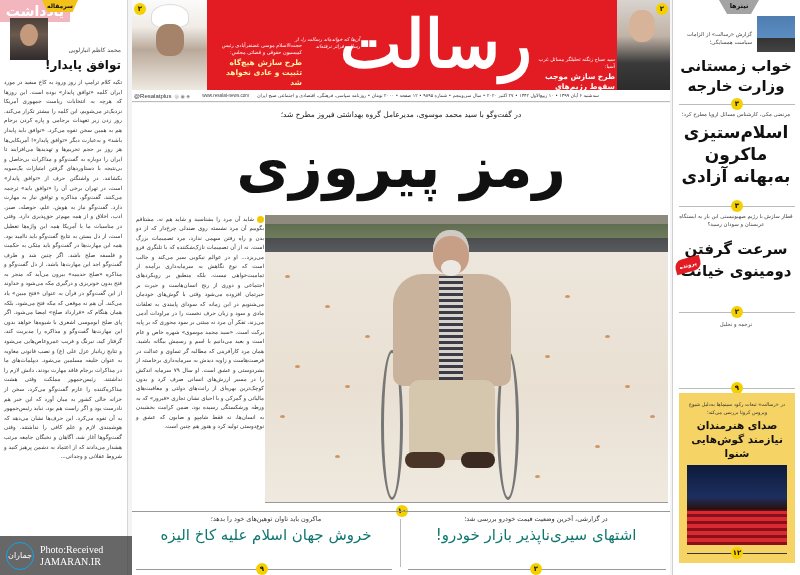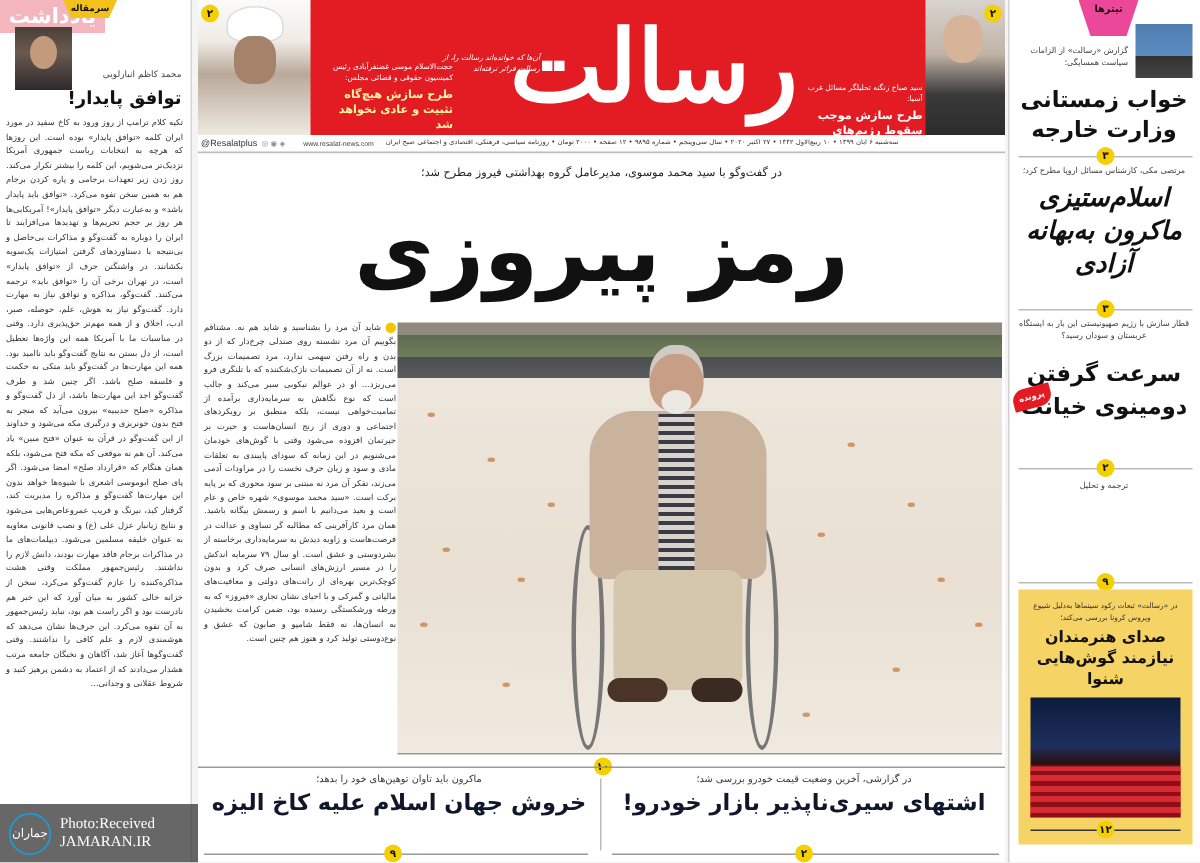--- a/index.html
+++ b/index.html
@@ -61,29 +61,29 @@
   .p-shirt { position:absolute; left: 52px; top: 46px; width: 24px; height: 110px; background: repeating-linear-gradient(0deg,#3b3b45 0 3px,#d9d3cd 3px 6px); }
   .p-legs { position:absolute; left: 22px; top: 150px; width: 86px; height: 80px; background:#d4c7ae; border-radius: 10px; }
   .wheel-l { position:absolute; left: -6px; top: 120px; width: 22px; height: 150px; border: 3px solid #777; border-radius: 50%; }
   .wheel-r { position:absolute; left: 110px; top: 120px; width: 22px; height: 150px; border: 3px solid #777; border-radius: 50%; }
   .shoe-l { position:absolute; left: 18px; top: 222px; width: 40px; height: 16px; background:#4a3327; border-radius: 8px; }
   .shoe-r { position:absolute; left: 74px; top: 222px; width: 34px; height: 16px; background:#3a2a22; border-radius: 8px; }
 
   .bottom-row { position: absolute; left: 0; top: 404px; width: 538px; height: 68px; }
   .bottom-story { position: absolute; top: 8px; width: 260px; text-align:center; direction: rtl; }
   .bottom-story .ov { font-size: 6.5px; color:#333; }
-  .bottom-story .hd { font-size: 15px; font-weight: bold; margin-top: 3px; color:#0f172a; }
+  .bottom-story .hd { font-size: 15px; font-weight: normal; margin-top: 3px; color:#0f766e; }
   .bs-left { left: 4px; }
   .bs-right { left: 274px; }
   .rule { position:absolute; height: 1px; background:#999; }
   .vrule { position:absolute; width: 1px; background:#bbb; }
 
   
   .right-col { position: absolute; left: 672px; top: 0; width: 128px; height: 575px; background:#fff; border-left: 1px solid #d0d0d0; direction: rtl; overflow: hidden; }
-  .titles-tag { position:absolute; left: 46px; top: 0; width: 40px; height: 24px; background:#ec4899; font-size: 6.5px; font-weight:bold; text-align:center; line-height: 12px; clip-path: polygon(0 0,100% 0,80% 100%,20% 100%); }
+  .titles-tag { position:absolute; left: 46px; top: 0; width: 40px; height: 14px; background:#a3a3a3; font-size: 6.5px; font-weight:bold; text-align:center; line-height: 12px; clip-path: polygon(0 0,100% 0,80% 100%,20% 100%); }
   .rc-thumb { position:absolute; left: 84px; top: 16px; width: 38px; height: 36px; background: linear-gradient(180deg,#4f7db0 0%,#5b8dc2 60%,#333 60%,#444 100%); }
   .rc-item { position:absolute; right: 5px; width: 118px; text-align:center; }
   .rc-kicker { font-size: 5.4px; color:#444; line-height: 8px; }
   .rc-head { font-weight: bold; color:#111; }
   .rc-sep { position:absolute; left: 6px; width: 116px; height: 1px; background:#bbb; }
   .rc-sep .num-badge { top: -6px; left: 52px; }
   .dossier { position:absolute; left: 2px; top: 258px; width: 26px; height: 14px; background:#e31b23; color:#fff; font-size: 5.5px; font-weight:bold; text-align:center; line-height: 14px; border-radius: 8px 0 8px 0; transform: rotate(-15deg); }
   .yellow-box { position:absolute; left: 6px; top: 393px; width: 116px; height: 170px; background:#f6d365; }
   .yb-kicker { font-size: 5px; line-height: 7.5px; color:#333; text-align:center; padding: 8px 6px 0; }
   .yb-head { font-size: 10.5px; font-weight: bold; text-align:center; line-height: 14px; margin-top: 2px; }
@@ -200,21 +200,21 @@
     </div>
     <div class="rc-item" style="top:56px;">
       <div class="rc-head" style="font-size:15px;line-height:20px;">خواب زمستانی وزارت خارجه</div>
     </div>
     <div class="rc-sep" style="top:104px;">
         <div class="num-badge">۳</div>
       </div>
 
     <div class="rc-item" style="top:110px;">
       <div class="rc-kicker">مرتضی مکی، کارشناس مسائل اروپا مطرح کرد؛</div>
-      <div class="rc-head" style="font-size:17px;line-height:22px;margin-top:3px;font-style:italic;">اسلام‌ستیزی ماکرون به‌بهانه آزادی</div>
+      <div class="rc-head" style="font-size:17px;line-height:22px;margin-top:3px;">اسلام‌ستیزی ماکرون به‌بهانه آزادی</div>
     </div>
     <div class="rc-sep" style="top:206px;">
         <div class="num-badge">۳</div>
       </div>
 
     <div class="rc-item" style="top:212px;">
       <div class="rc-kicker">قطار سازش با رژیم صهیونیستی این بار به ایستگاه عربستان و سودان رسید؟</div>
       <div class="rc-head" style="font-size:15px;line-height:22px;margin-top:10px;">سرعت گرفتن دومینوی خیانت</div>
     </div>
     <div class="dossier">پرونده</div>

